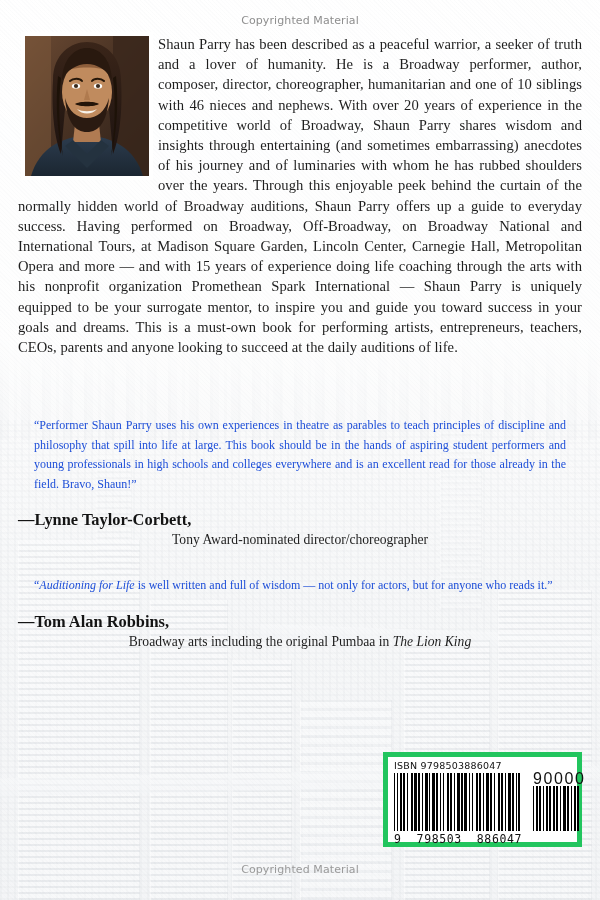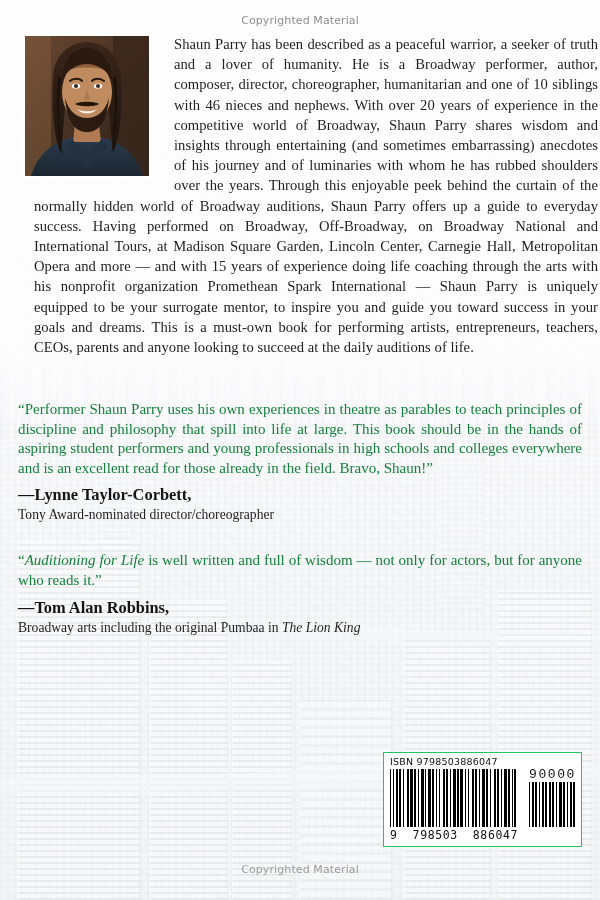--- a/index.html
+++ b/index.html
@@ -152,21 +152,21 @@
     height: 140px;
     background: #4a3a2e;
     box-shadow: 0 0 0 4px #ffffff, 0 1px 3px rgba(0,0,0,0.18);
     overflow: hidden;
   }
   .author-photo svg { display: block; width: 100%; height: 100%; }
 
   
   .blurb {
     position: absolute;
-    left: 34px;
+    left: 18px;
     top: 34px;
     width: 564px;
     font-size: 14.6px;
     line-height: 20.2px;
     text-align: justify;
     text-justify: inter-word;
     color: #1e1e1e;
     letter-spacing: .05px;
   }
   .blurb .wrap-float {
@@ -176,55 +176,55 @@
     shape-outside: margin-box;
   }
 
   .testimonials {
     position: absolute;
     left: 18px;
     top: 400px;
     width: 564px;
   }
   .quote {
-    font-size: 15px;
+    font-size: 12px;
     line-height: 19.6px;
     text-align: justify;
-    color: #15803d;
-    margin: 0;
+    color: #1d4ed8;
+    margin: 16px;
   }
   .quote em { font-style: italic; }
   .attrib {
     font-weight: bold;
     font-size: 16.4px;
     line-height: 20px;
     margin-top: 7px;
     color: #141414;
   }
   .attrib-role {
-    text-align: left;
+    text-align: center;
     font-size: 13.6px;
     line-height: 18px;
     color: #1e1e1e;
     margin-top: 1px;
   }
   .attrib-role em { font-style: italic; }
   .t-block-1 { margin-bottom: 0; }
   .t-block-2 { margin-top: 27px; }
   .t-block-3 { margin-top: 32px; }
 
   
   .barcode-box {
     position: absolute;
     left: 383px;
     top: 752px;
     width: 199px;
     height: 95px;
     background: #ffffff;
-    border: 1px solid #22c55e;
+    border: 5px solid #22c55e;
     box-sizing: border-box;
     padding: 3px 5px 0 6px;
   }
   .isbn-text {
     font-family: "DejaVu Sans", "Liberation Sans", sans-serif;
     font-size: 9.5px;
     color: #111;
     letter-spacing: .2px;
     line-height: 11px;
   }
@@ -255,22 +255,22 @@
       #000 100.5px 101.5px, #fff 101.5px 104px, #000 104px 106.5px, #fff 106.5px 107.5px,
       #000 107.5px 109px, #fff 109px 111.5px, #000 111.5px 112.5px, #fff 112.5px 114.5px,
       #000 114.5px 117px, #fff 117px 118px, #000 118px 120.5px, #fff 120.5px 122px,
       #000 122px 123px, #fff 123px 124.5px, #000 124.5px 126px);
   }
   .addon-wrap {
     margin-left: 11px;
     padding-top: 0;
   }
   .addon-num {
-    font-family: Liberation Mono, monospace;
-    font-size: 13px;
+    font-family: Liberation Sans, sans-serif;
+    font-size: 16px;
     letter-spacing: 1.6px;
     color: #111;
     line-height: 12px;
     text-align: left;
   }
   .bars-addon {
     margin-top: 1px;
     width: 46px;
     height: 45px;
     background-image: linear-gradient(90deg,

